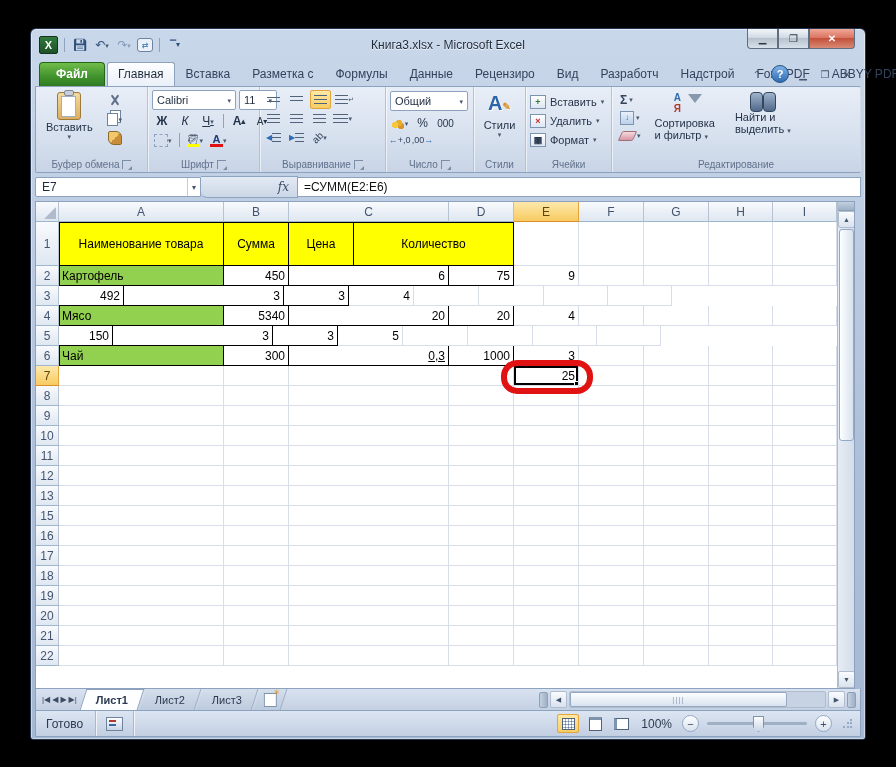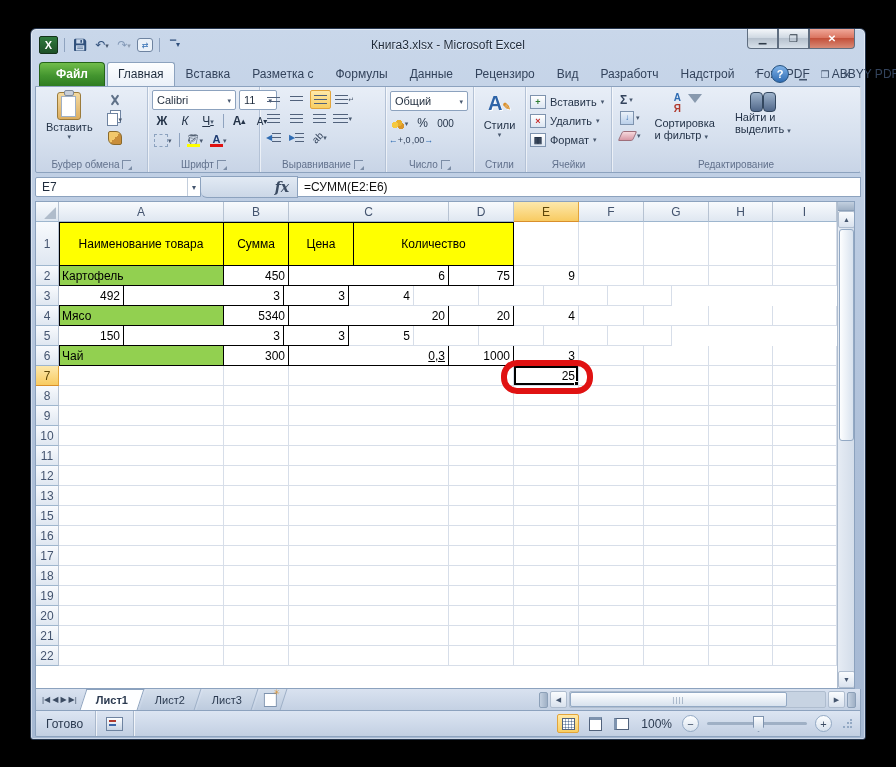--- a/index.html
+++ b/index.html
@@ -66,21 +66,21 @@
   .funnel{position:absolute;right:-6px;top:2px;width:0;height:0;border:7px solid transparent;border-top:9px solid #8899AE}
   .binoc{width:26px;height:18px;position:relative}
   .binoc::before,.binoc::after{content:'';position:absolute;top:0;width:11px;height:18px;background:linear-gradient(#9FB4CC,#51688A);border:1px solid #33475F;border-radius:4px}
   .binoc::before{left:0}.binoc::after{right:0}
   .twoline{font-size:11px;color:#253449;text-align:left;line-height:12px}
   
   .fbar{height:24px;margin:2px 4px 0;display:flex;align-items:center;gap:0}
   .namebox{width:158px;height:18px;background:#fff;border:1px solid #8CA2BE;border-radius:2px 0 0 2px;display:flex;align-items:center;font-size:12px;color:#1F2C3D;padding-left:6px;justify-content:space-between}
   .nbcaret{border-left:1px solid #C3CEDC;align-self:stretch;display:flex;align-items:center;padding:0 4px;font-size:8px;color:#44556E}
   .fxwrap{width:88px;height:20px;background:linear-gradient(#E2EAF4,#CBD7E7);border:1px solid #8CA2BE;border-left:none;display:flex;align-items:center;justify-content:flex-end;padding-right:8px;border-radius:0 0 0 6px}
-  .fx{font-family:"DejaVu Serif",serif;font-style:italic;font-weight:bold;font-size:14px;color:#3C4C63}
+  .fx{font-family:"DejaVu Serif",serif;font-style:italic;font-weight:normal;font-size:12px;color:#3C4C63}
   .ffield{flex:1;height:18px;background:#fff;border:1px solid #8CA2BE;border-left:none;font-size:12px;color:#111;display:flex;align-items:center;padding-left:6px}
   
   .gridwrap{position:relative;margin:2px 4px 0;background:#fff;border:1px solid #8CA2BE;width:820px;height:488px;box-sizing:border-box;display:flex;overflow:hidden}
   .gridcols{width:801px}
   .grow{display:flex;height:20px}
   .grow.r1{height:44px}
   .ghead{height:20px}
   .ghcell,.rowhdr{background:linear-gradient(#F8FAFD,#DFE7F1);border-right:1px solid #B6C2D2;border-bottom:1px solid #9EB6CE;color:#44546F;font-size:12px;display:flex;align-items:center;justify-content:center;box-sizing:border-box}
   .rowhdr{width:23px;flex:none}
   .ghcell.sel,.rowhdr.sel{background:linear-gradient(#FDE8AC,#F8CB61);border-right-color:#E2A43B;border-bottom-color:#D98F2B;color:#5E4708}
@@ -487,21 +487,21 @@
           <div class="gcell num bb" style="width: 160px;">20</div>
           <div class="gcell num bb" style="width: 65px;">20</div>
           <div class="gcell num" style="width: 65px;">4</div>
           <div class="gcell" style="width: 65px;"></div>
           <div class="gcell" style="width: 65px;"></div>
           <div class="gcell" style="width: 64px;"></div>
           <div class="gcell" style="width: 64px;"></div>
         </div>
         <div class="grow">
           <div class="rowhdr">5</div>
-          <div class="gcell num bb" style="width: 65px;">150</div>
+          <div class="gcell num bb" style="width: 54px;">150</div>
           <div class="gcell num bb" style="width: 160px;">3</div>
           <div class="gcell num bb" style="width: 65px;">3</div>
           <div class="gcell num" style="width: 65px;">5</div>
           <div class="gcell" style="width: 65px;"></div>
           <div class="gcell" style="width: 65px;"></div>
           <div class="gcell" style="width: 64px;"></div>
           <div class="gcell" style="width: 64px;"></div>
         </div>
         <div class="grow">
           <div class="rowhdr">6</div>

